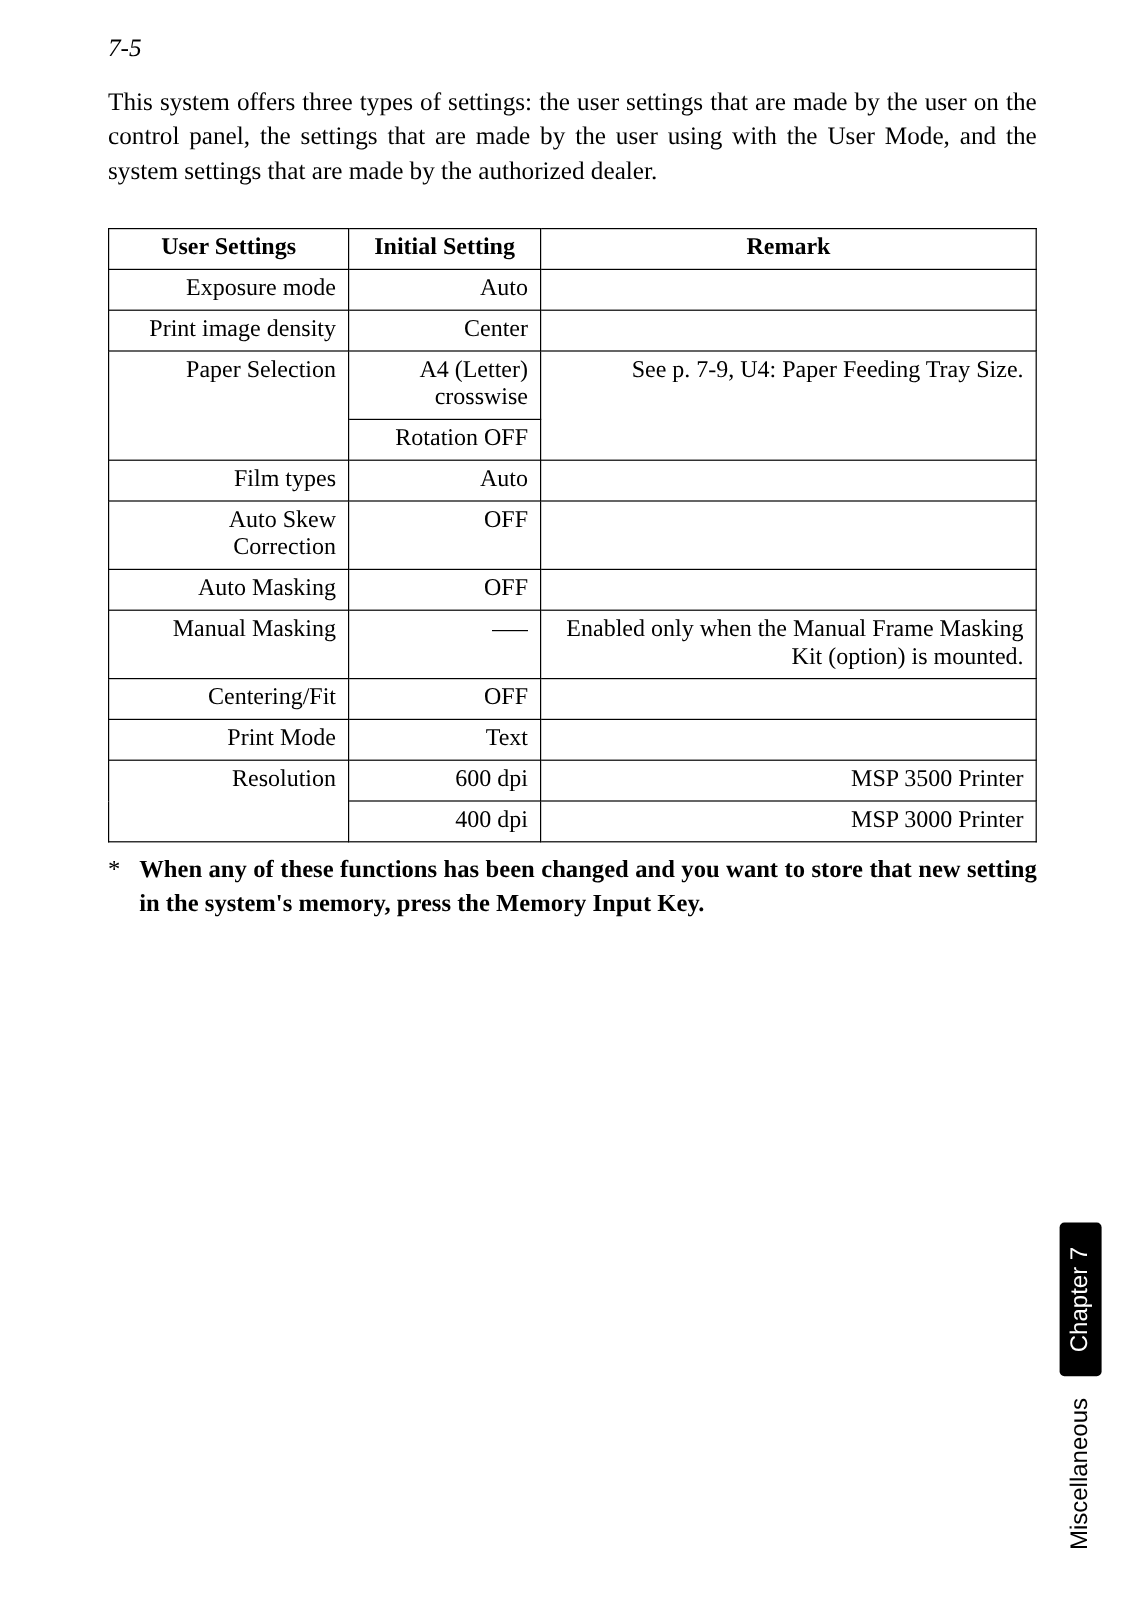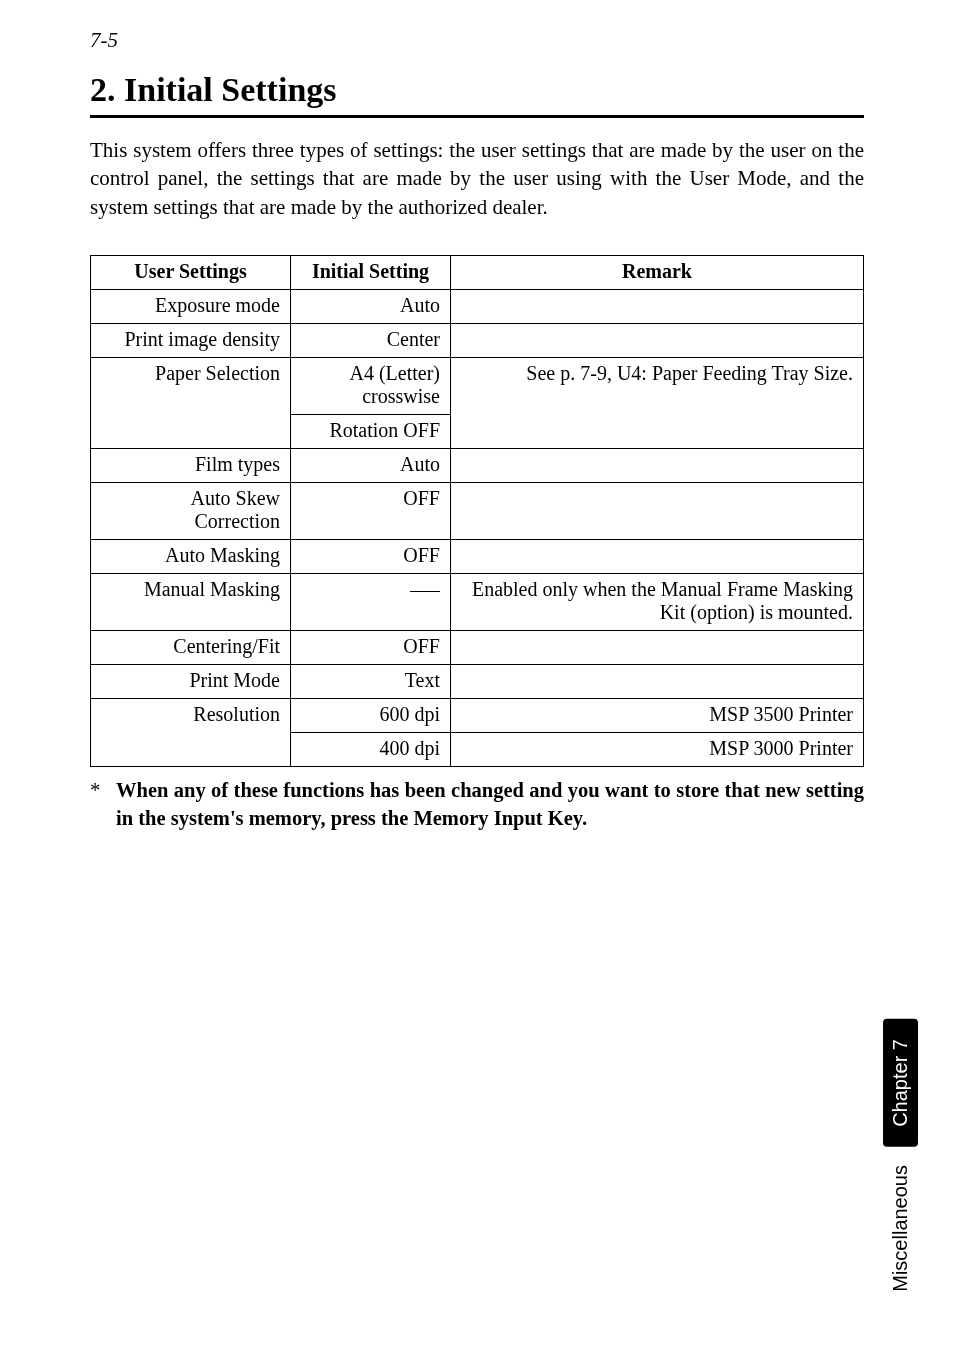--- a/index.html
+++ b/index.html
@@ -93,21 +93,20 @@
     background: #000;
     vertical-align: middle;
   }
 </style>
 </head>
 <body>
 
 <div class="page">
   <div class="page-number">7-5</div>
 
-  <h1 class="section-title">2. Initial Settings</h1>
 
   <p class="intro">This system offers three types of settings: the user settings that are made by the user on the control panel, the settings that are made by the user using with the User Mode, and the system settings that are made by the authorized dealer.</p>
 
 
   <table class="settings">
     <thead>
       <tr>
         <th class="col-user">User Settings</th>
         <th class="col-init">Initial Setting</th>
         <th>Remark</th>

